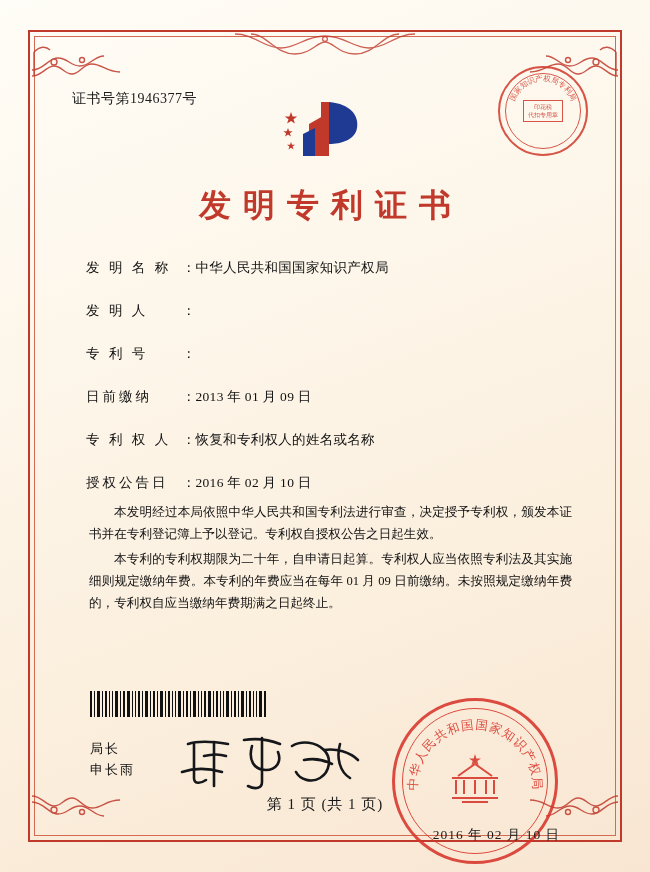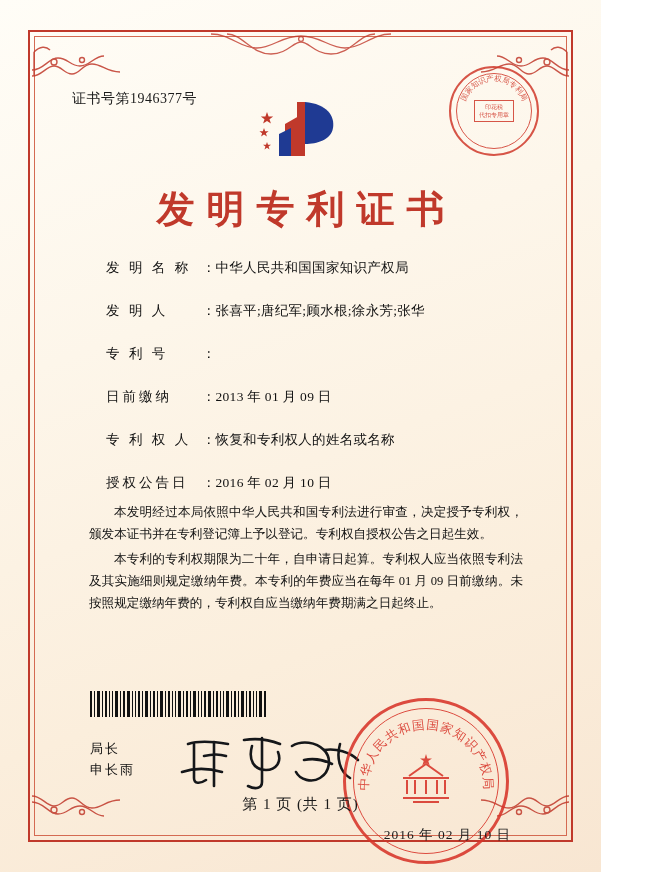--- a/index.html
+++ b/index.html
@@ -9,21 +9,21 @@
   }
   body {
     width: 650px;
     height: 872px;
     font-family: "Liberation Serif", serif;
     overflow: hidden;
   }
 
   .certificate {
     position: relative;
-    width: 601px;
+    width: 650px;
     height: 872px;
     background: linear-gradient(160deg, #fffdf7 0%, #fdf6ea 35%, #fbeedc 70%, #f8e6d2 100%);
     box-sizing: border-box;
     overflow: hidden;
   }
 
   
   .border-outer {
     position: absolute;
     left: 28px;
@@ -134,42 +134,41 @@
     height: 72px;
   }
   .logo svg { display: block; width: 100%; height: 100%; }
 
   .title {
     position: absolute;
     left: 0;
     right: 0;
     top: 138px;
     text-align: center;
-    font-size: 38px;
+    font-size: 32px;
     letter-spacing: 12px;
     color: #c0392b;
     font-family: Liberation Sans, sans-serif;
     font-weight: bold;
     text-indent: 12px;
   }
 
   .fields {
     position: absolute;
     left: 42px;
     right: 30px;
     top: 212px;
     font-size: 13.5px;
     color: #111;
   }
   .field-row {
     display: flex;
     align-items: baseline;
     margin-bottom: 23px;
     line-height: 20px;
-    margin-left: 20px;
   }
   .field-label {
     flex: 0 0 96px;
     letter-spacing: 3px;
     white-space: nowrap;
   }
   .field-colon {
     flex: 0 0 12px;
   }
   .field-value {
@@ -358,21 +357,20 @@
 
     <div class="fields">
       <div class="field-row">
         <span class="field-label">发 明 名 称</span>
         <span class="field-colon">：</span>
         <span class="field-value">中华人民共和国国家知识产权局</span>
       </div>
       <div class="field-row">
         <span class="field-label">发 明 人</span>
         <span class="field-colon">：</span>
-        <span class="field-value">张喜平;唐纪军;顾水根;徐永芳;张华</span>
       </div>
       <div class="field-row">
         <span class="field-label">专 利 号</span>
         <span class="field-colon">：</span>
       </div>
       <div class="field-row">
         <span class="field-label">日前缴纳</span>
         <span class="field-colon">：</span>
         <span class="field-value">2013 年 01 月 09 日</span>
       </div>

